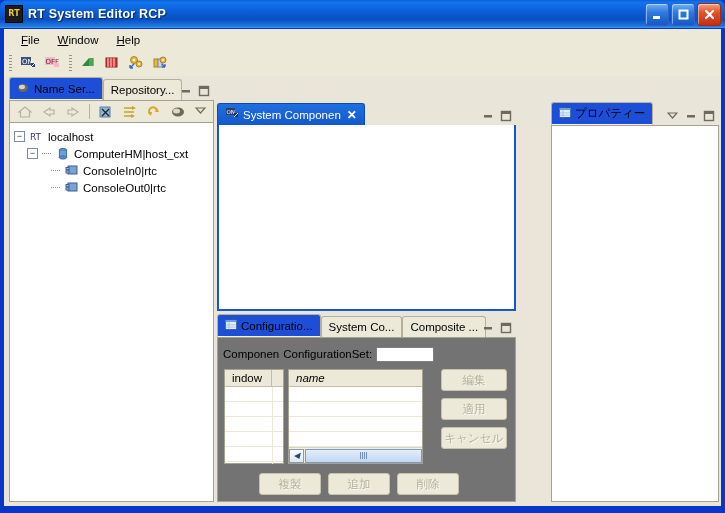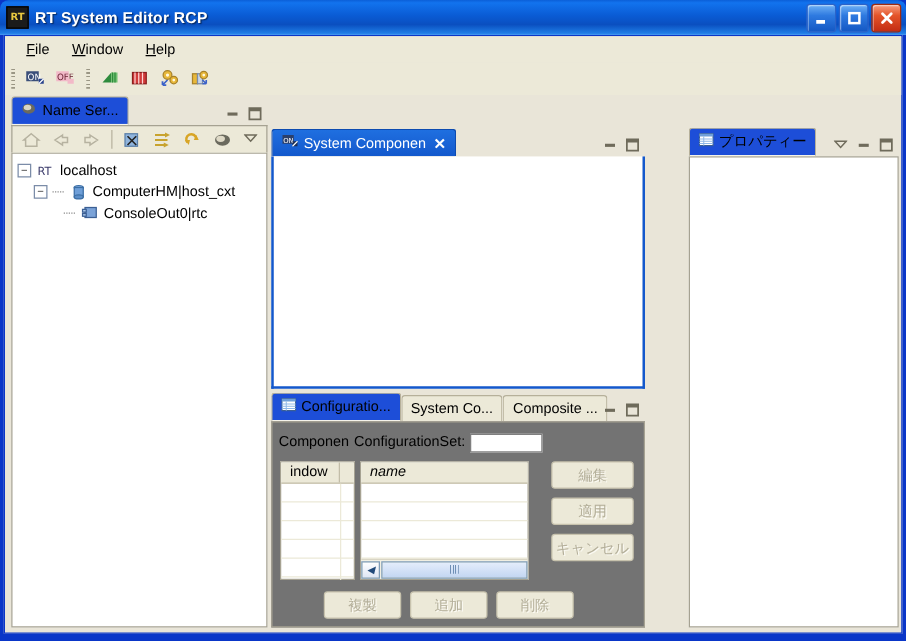--- a/index.html
+++ b/index.html
@@ -324,20 +324,23 @@
       <div class="tabstrip">
         <div class="tab active-plain">
           <span>
             <svg width="13" height="12" viewBox="0 0 13 12">
               <ellipse cx="6" cy="6" rx="5" ry="4" fill="#6b6a5e"></ellipse>
               <ellipse cx="5" cy="5" rx="3" ry="2.2" fill="#d8d5c4"></ellipse>
             </svg>
           </span>
           <span>Name Ser...</span>
         </div>
+        <div class="tab">
+          <span>Repository...</span>
+        </div>
         <div class="panel-ctrls">
           <div class="pc">
             <svg width="12" height="12" viewBox="0 0 12 12">
                 <rect x="2" y="5" width="8" height="2.5" fill="#6f6b5b"></rect>
               </svg>
           </div>
           <div class="pc">
             <svg width="12" height="12" viewBox="0 0 12 12">
                 <rect x="1.5" y="1.5" width="9" height="9" fill="none" stroke="#6f6b5b" stroke-width="1.4"></rect>
                 <rect x="1.5" y="1.5" width="9" height="2.5" fill="#6f6b5b"></rect>
@@ -415,20 +418,31 @@
             <div class="ticon">
               <svg width="12" height="14" viewBox="0 0 12 14">
                 <ellipse cx="6" cy="3" rx="3.6" ry="1.6" fill="#8fb8e8" stroke="#3b6ea5"></ellipse>
                 <rect x="2.4" y="3" width="7.2" height="7.5" fill="#6f9fd8" stroke="#3b6ea5"></rect>
                 <ellipse cx="6" cy="10.5" rx="3.6" ry="1.6" fill="#5b8ec8" stroke="#3b6ea5"></ellipse>
               </svg>
             </div>
             <span>ComputerHM|host_cxt</span>
           </div>
 
+          <div class="tnode" style="padding-left:37px">
+            <div class="tdash"></div>
+            <div class="ticon">
+              <svg width="15" height="13" viewBox="0 0 15 13">
+                <rect x="3" y="2" width="9" height="8" fill="#7ba3d8" stroke="#3b5f94"></rect>
+                <rect x="1" y="3.5" width="3" height="2.2" fill="#a9c6e8" stroke="#3b5f94"></rect>
+                <rect x="1" y="6.8" width="3" height="2.2" fill="#a9c6e8" stroke="#3b5f94"></rect>
+              </svg>
+            </div>
+            <span>ConsoleIn0|rtc</span>
+          </div>
 
           <div class="tnode" style="padding-left:37px">
             <div class="tdash"></div>
             <div class="ticon">
               <svg width="15" height="13" viewBox="0 0 15 13">
                 <rect x="3" y="2" width="9" height="8" fill="#7ba3d8" stroke="#3b5f94"></rect>
                 <rect x="1" y="3.5" width="3" height="2.2" fill="#a9c6e8" stroke="#3b5f94"></rect>
                 <rect x="1" y="6.8" width="3" height="2.2" fill="#a9c6e8" stroke="#3b5f94"></rect>
               </svg>
             </div>

